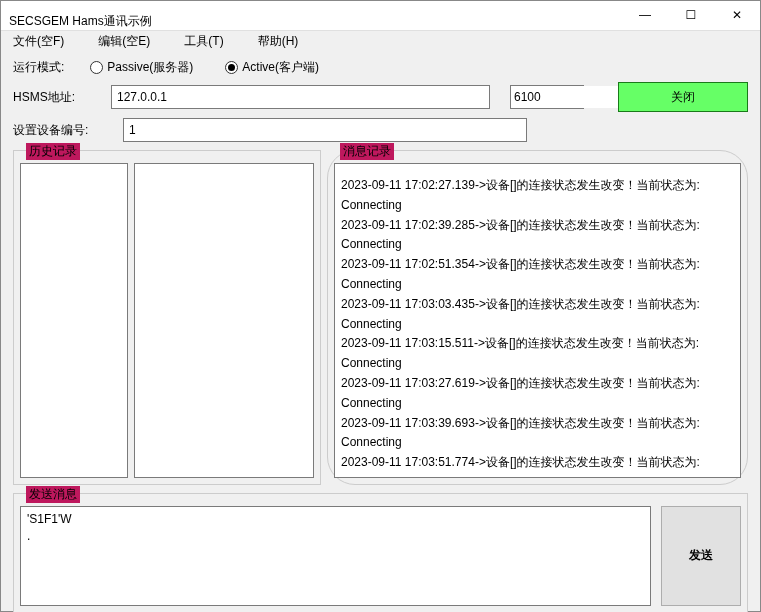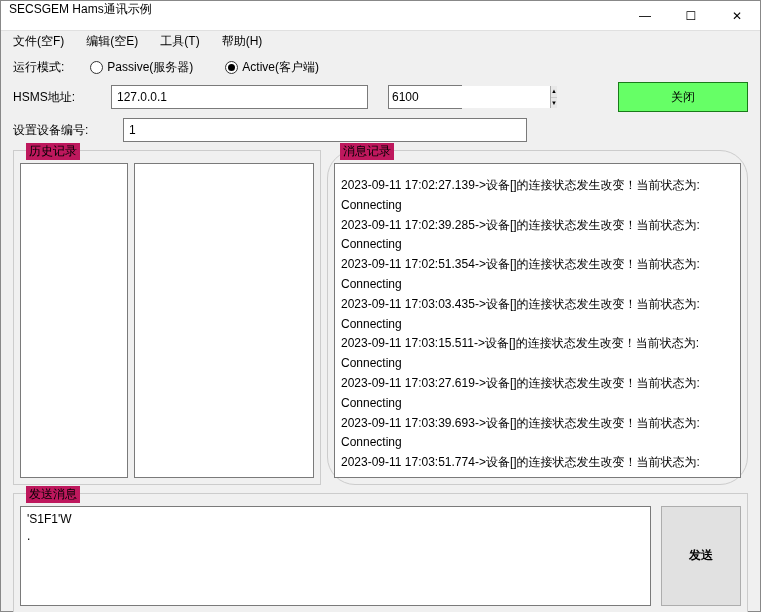--- a/index.html
+++ b/index.html
@@ -19,21 +19,21 @@
       height: 612px;
       background: #f0f0f0;
       border: 1px solid #888;
       display: flex;
       flex-direction: column;
     }
     .titlebar {
       height: 30px;
       background: #fff;
       display: flex;
-      align-items: flex-start;
+      align-items: flex-end;
       padding-left: 8px;
       border-bottom: 1px solid #e0e0e0;
     }
     .titlebar-title {
       flex: 1;
       font-size: 12px;
     }
     .titlebar-controls {
       display: flex;
     }
@@ -46,21 +46,21 @@
       font-size: 12px;
       font-family: "Segoe UI Symbol", sans-serif;
       color: #000;
     }
     .menubar {
       height: 26px;
       background: #f0f0f0;
       display: flex;
       align-items: flex-start;
       padding: 0 8px;
-      gap: 14px;
+      gap: 26px;
     }
     .menu-item {
       padding: 2px 4px;
     }
     .content {
       flex: 1;
       padding: 4px 12px 10px 12px;
       display: flex;
       flex-direction: column;
     }
@@ -264,21 +264,21 @@
       <span class="radio-wrap">
         <span class="radio-circle">
             <span class="radio-dot"></span>
           </span>
         <span>Active(客户端)</span>
       </span>
     </div>
 
     <div class="row">
       <span class="label" style="width:78px;">HSMS地址:</span>
-      <div class="text-input" style="width:257px;align-items:center;">
+      <div class="text-input" style="width:379px;align-items:center;">
         <span>127.0.0.1</span>
       </div>
       <div class="spinner">
         <input class="spinner-input" value="6100" style="">
         <div class="spinner-btns">
           <div class="spinner-btn">▲</div>
           <div class="spinner-btn">▼</div>
         </div>
       </div>
       <div class="green-btn">

